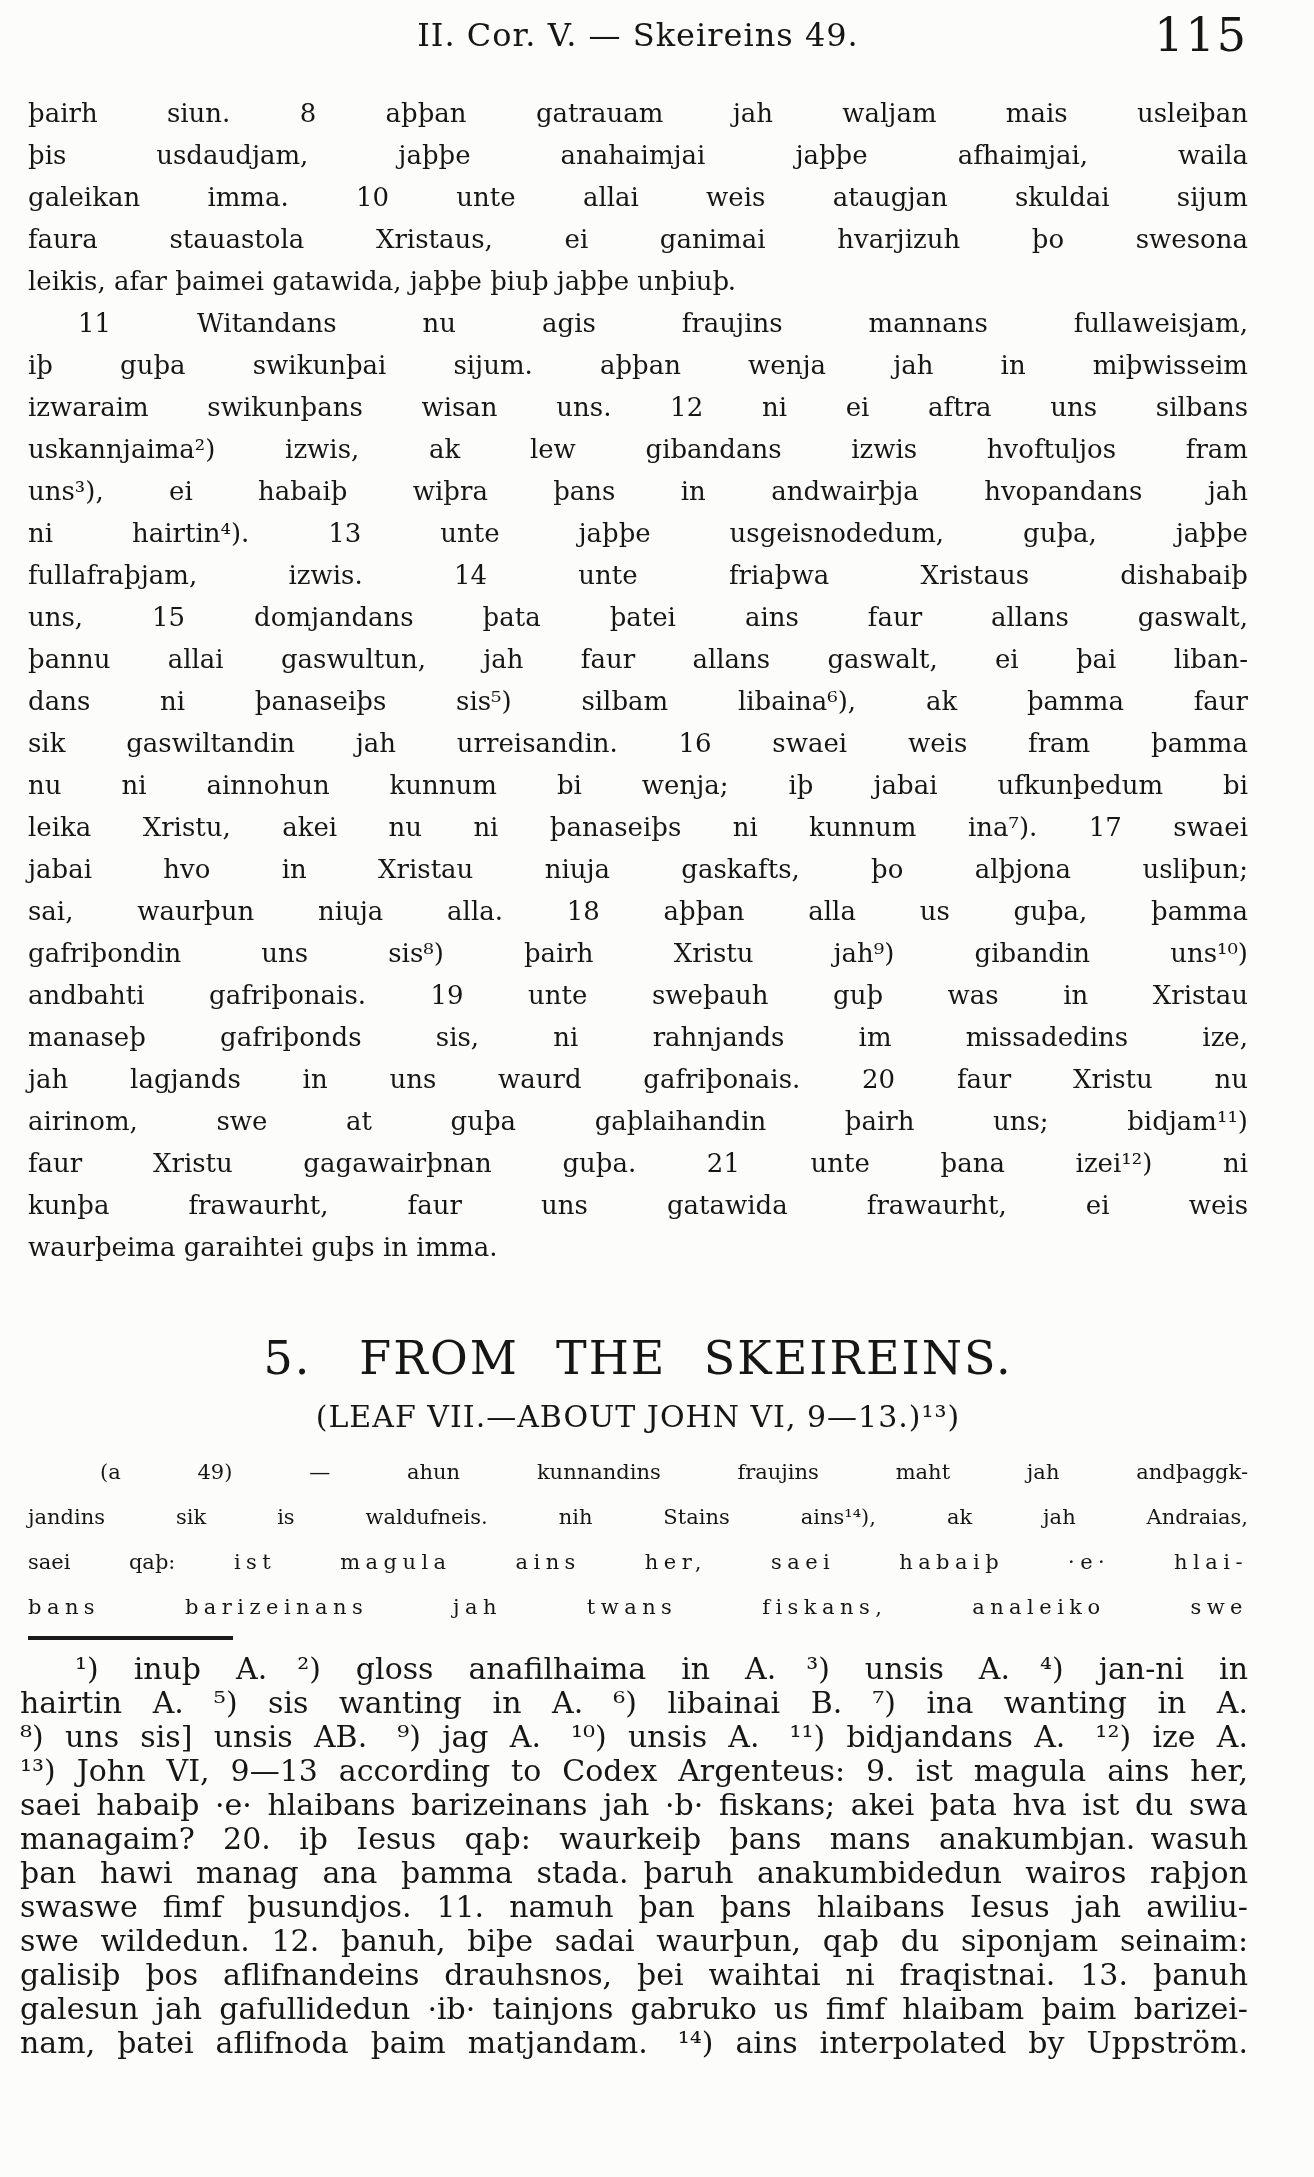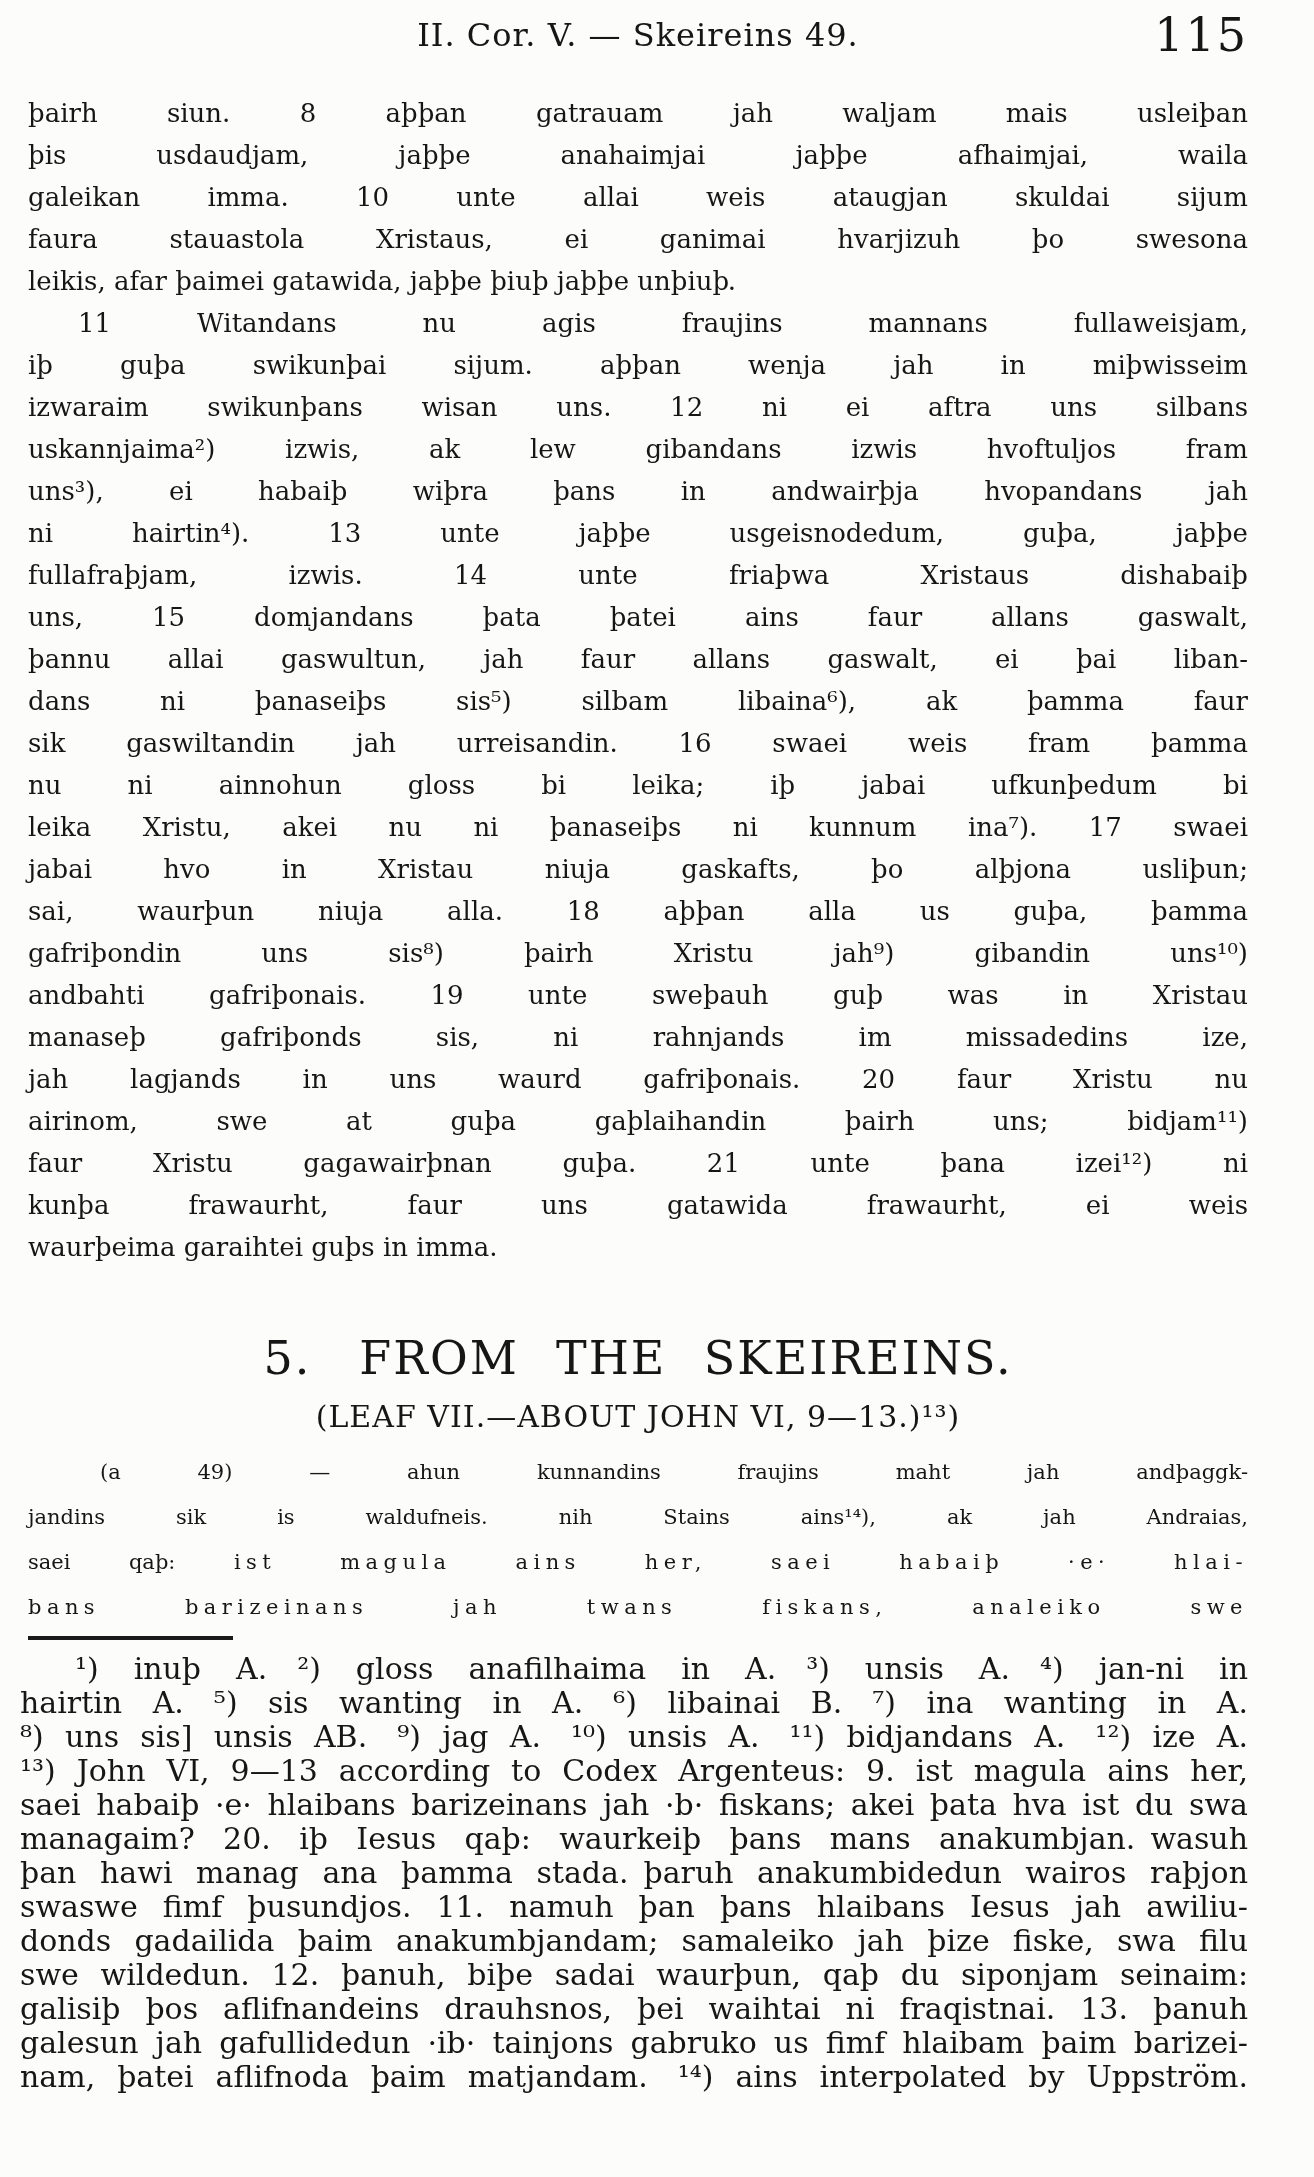--- a/index.html
+++ b/index.html
@@ -77,21 +77,21 @@
         <div class="tline"><span>iþ guþa swikunþai sijum. aþþan wenja jah in miþwisseim</span></div>
         <div class="tline"><span>izwaraim swikunþans wisan uns. 12 ni ei aftra uns silbans</span></div>
         <div class="tline"><span>uskannjaima²) izwis, ak lew gibandans izwis hvoftuljos fram</span></div>
         <div class="tline"><span>uns³), ei habaiþ wiþra þans in andwairþja hvopandans jah</span></div>
         <div class="tline"><span>ni hairtin⁴). 13 unte jaþþe usgeisnodedum, guþa, jaþþe</span></div>
         <div class="tline"><span>fullafraþjam, izwis. 14 unte friaþwa Xristaus dishabaiþ</span></div>
         <div class="tline"><span>uns, 15 domjandans þata þatei ains faur allans gaswalt,</span></div>
         <div class="tline"><span>þannu allai gaswultun, jah faur allans gaswalt, ei þai liban-</span></div>
         <div class="tline"><span>dans ni þanaseiþs sis⁵) silbam libaina⁶), ak þamma faur</span></div>
         <div class="tline"><span>sik gaswiltandin jah urreisandin. 16 swaei weis fram þamma</span></div>
-        <div class="tline"><span>nu ni ainnohun gloss bi leika; iþ jabai ufkunþedum bi</span></div>
+        <div class="tline"><span>nu ni ainnohun kunnum bi wenja; iþ jabai ufkunþedum bi</span></div>
         <div class="tline"><span>leika Xristu, akei nu ni þanaseiþs ni kunnum ina⁷). 17 swaei</span></div>
         <div class="tline"><span>jabai hvo in Xristau niuja gaskafts, þo alþjona usliþun;</span></div>
         <div class="tline"><span>sai, waurþun niuja alla. 18 aþþan alla us guþa, þamma</span></div>
         <div class="tline"><span>gafriþondin uns sis⁸) þairh Xristu jah⁹) gibandin uns¹⁰)</span></div>
         <div class="tline"><span>andbahti gafriþonais. 19 unte sweþauh guþ was in Xristau</span></div>
         <div class="tline"><span>manaseþ gafriþonds sis, ni rahnjands im missadedins ize,</span></div>
         <div class="tline"><span>jah lagjands in uns waurd gafriþonais. 20 faur Xristu nu</span></div>
         <div class="tline"><span>airinom, swe at guþa gaþlaihandin þairh uns; bidjam¹¹)</span></div>
         <div class="tline"><span>faur Xristu gagawairþnan guþa. 21 unte þana izei¹²) ni</span></div>
         <div class="tline"><span>kunþa frawaurht, faur uns gatawida frawaurht, ei weis</span></div>
@@ -114,20 +114,19 @@
 
   <div class="footnotes">
       <div class="tline indent"><span>¹) inuþ </span><span class="it">A</span><span>. ²) </span><span class="it">gloss</span><span> anafilhaima </span><span class="it">in A</span><span>. ³) unsis </span><span class="it">A</span><span>. ⁴) jan-ni in</span></div>
       <div class="tline"><span>hairtin </span><span class="it">A</span><span>. ⁵) sis </span><span class="it">wanting in A</span><span>. ⁶) libainai </span><span class="it">B</span><span>. ⁷) ina </span><span class="it">wanting in A</span><span>.</span></div>
       <div class="tline"><span>⁸) uns sis] unsis </span><span class="it">AB</span><span>. ⁹) jag </span><span class="it">A</span><span>. ¹⁰) unsis </span><span class="it">A</span><span>. ¹¹) bidjandans </span><span class="it">A</span><span>. ¹²) ize </span><span class="it">A</span><span>.</span></div>
       <div class="tline"><span>¹³) </span><span class="it">John VI, 9—13 according to Codex Argenteus</span><span>: 9. ist magula ains her,</span></div>
       <div class="tline"><span>saei habaiþ ·e· hlaibans barizeinans jah ·b· fiskans; akei þata hva ist du swa</span></div>
       <div class="tline"><span>managaim? 20. iþ Iesus qaþ: waurkeiþ þans mans anakumbjan. wasuh</span></div>
       <div class="tline"><span>þan hawi manag ana þamma stada. þaruh anakumbidedun wairos raþjon</span></div>
       <div class="tline"><span>swaswe fimf þusundjos. 11. namuh þan þans hlaibans Iesus jah awiliu-</span></div>
-      <div class="tline"><span>donds gadailida þaim anakumbjandam; samaleiko jah þize fiske, swa filu</span></div>
       <div class="tline"><span>swe wildedun. 12. þanuh, biþe sadai waurþun, qaþ du siponjam seinaim:</span></div>
       <div class="tline"><span>galisiþ þos aflifnandeins drauhsnos, þei waihtai ni fraqistnai. 13. þanuh</span></div>
       <div class="tline"><span>galesun jah gafullidedun ·ib· tainjons gabruko us fimf hlaibam þaim barizei-</span></div>
       <div class="tline"><span>nam, þatei aflifnoda þaim matjandam. ¹⁴) ains </span><span class="it">interpolated by Uppström</span><span>.</span></div>
     </div>
 
 </div>
 
 </body></html>

